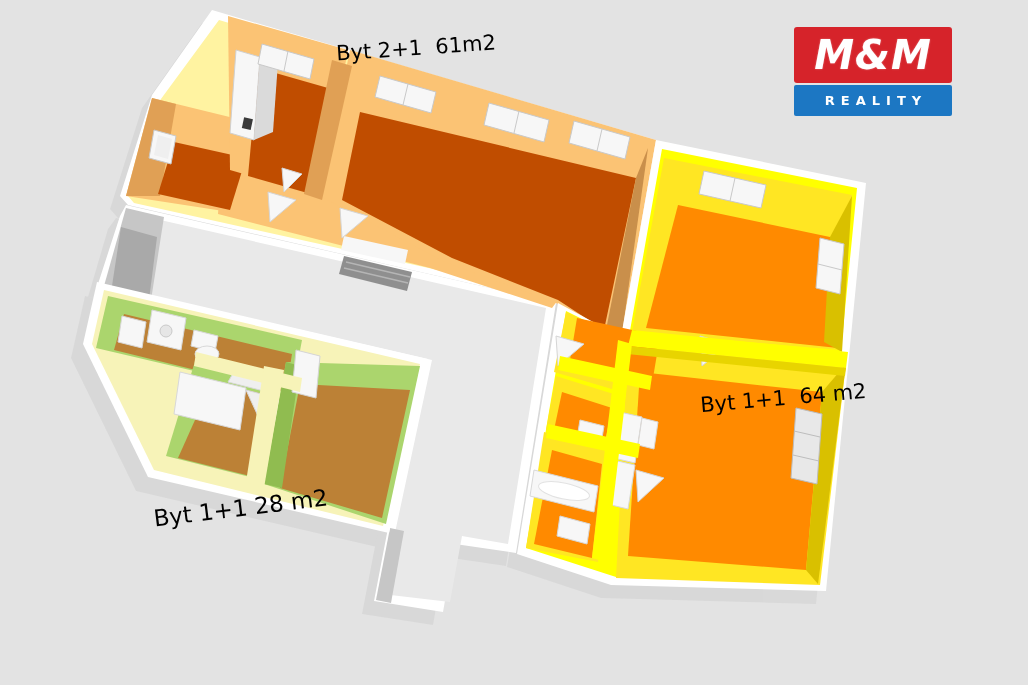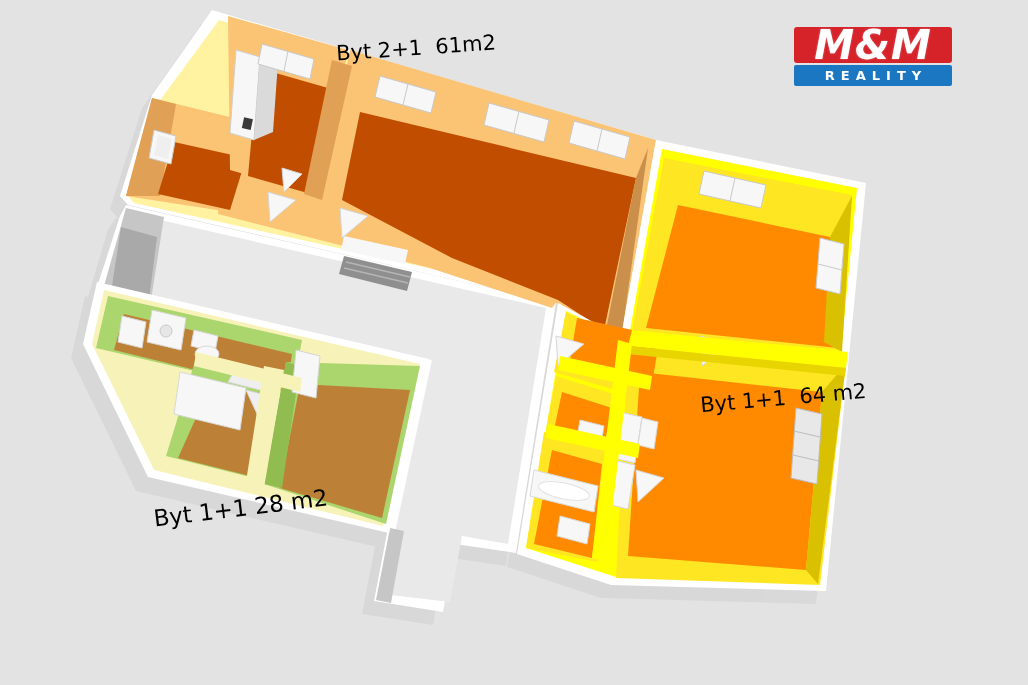--- a/index.html
+++ b/index.html
@@ -5,24 +5,24 @@
   html,body{margin:0;padding:0;background:#cfcfcf;}
   .stage{position:relative;width:1028px;height:685px;overflow:hidden;
          background:var(--page-bg,#E3E3E3);font-family:"DejaVu Sans","Liberation Sans",sans-serif;}
   .stage svg{position:absolute;left:0;top:0;}
   .plan-label{position:absolute;color:var(--label-text,#000);font-size:21px;white-space:pre;
               font-family:"DejaVu Sans","Liberation Sans",sans-serif;}
   .lbl-top{left:336px;top:36px;transform:rotate(-4deg);}
   .lbl-right{left:700px;top:386px;transform:rotate(-5deg);}
   .lbl-bottom{left:153px;top:495px;font-size:23px;transform:rotate(-7deg);}
   .logo{position:absolute;left:794px;top:27px;width:158px;}
-  .logo-m{background:var(--logo-red,#D6232A);color:#fff;height:36px;border-radius:3px;
+  .logo-m{background:var(--logo-red,#D6232A);color:#fff;height:56px;border-radius:3px;
           display:flex;align-items:center;justify-content:center;font-weight:bold;font-style:italic;
           font-size:40px;letter-spacing:1px;line-height:1;text-shadow:0 0 2px rgba(255,255,255,.4);}
-  .logo-r{background:var(--logo-blue,#1C77C3);color:#fff;height:21px;margin-top:2px;border-radius:2px;
+  .logo-r{background:var(--logo-blue,#1C77C3);color:#fff;height:31px;margin-top:2px;border-radius:2px;
           display:flex;align-items:center;justify-content:center;font-weight:bold;
           font-size:13px;letter-spacing:6px;text-indent:6px;line-height:1;}
   polygon,path,rect,ellipse,line{shape-rendering:geometricPrecision;}
 </style>
 </head>
 <body>
 
 <div class="stage">
 <svg width="1028" height="685" viewBox="0 0 1028 685">
 

